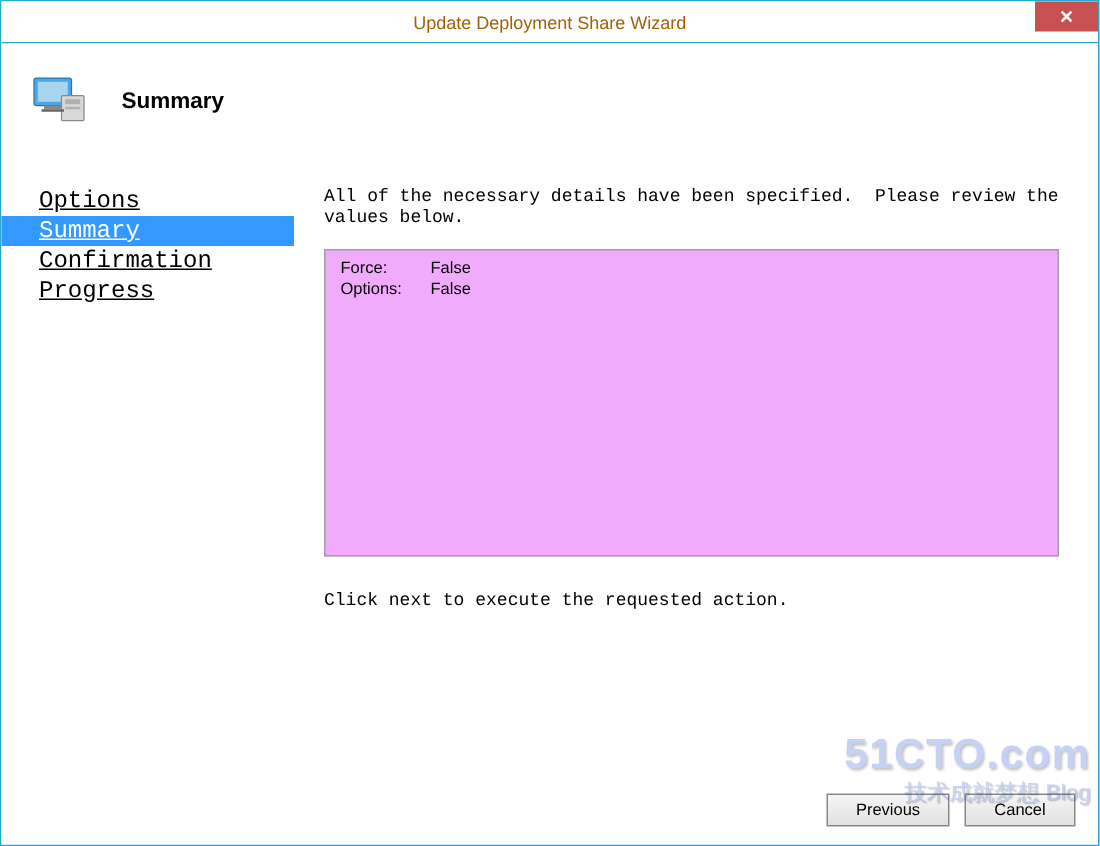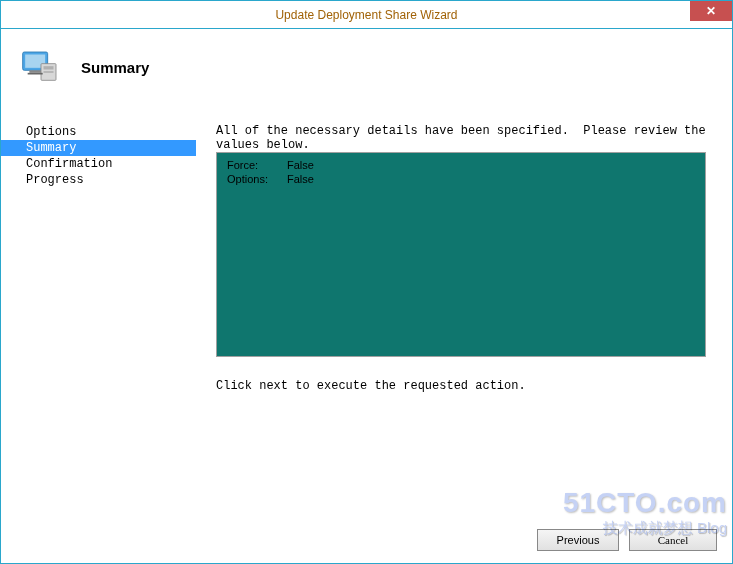--- a/index.html
+++ b/index.html
@@ -82,47 +82,49 @@
       right: 0;
       bottom: 55px;
     }
     .sidebar {
       width: 195px;
       padding-top: 10px;
     }
     .sidebar-item {
       padding: 1px 0 1px 25px;
       font-family: "Courier New", monospace;
-      font-size: 12px;
+      font-size: 16px;
       color: #000;
       cursor: pointer;
       white-space: nowrap;
+      text-decoration: underline;
     }
     .sidebar-item.selected {
       background: #3399ff;
       color: #fff;
     }
     .panel {
       flex: 1;
       padding: 10px 15px 10px 20px;
       font-family: "Courier New", monospace;
       font-size: 12px;
       color: #000;
     }
     .panel-intro {
+      margin-bottom: 14px;
       white-space: pre-wrap;
     }
     .panel-label {
       margin-bottom: 10px;
     }
     .details-box {
       border: 1px solid #a0a0a0;
       width: 490px;
       height: 205px;
-      background: #0f766e;
+      background: #f0abfc;
       padding: 6px 10px;
       font-family: Tahoma, Arial, sans-serif;
       font-size: 11px;
       color: #000;
       overflow: auto;
     }
     .detail-row {
       display: flex;
       margin-bottom: 2px;
     }
@@ -143,22 +145,21 @@
       border: 1px solid #888;
       background: linear-gradient(#f5f5f5, #e1e1e1);
       font-family: Tahoma, sans-serif;
       font-size: 11px;
       cursor: pointer;
       text-align: center;
       line-height: 20px;
       color: #000;
     }
     .btn:last-child {
-      width: 88px;
-      font-family: Liberation Serif, serif;
+      width: 74px;
     }
     .watermark {
       position: absolute;
       bottom: 25px;
       right: 5px;
       pointer-events: none;
       opacity: 0.25;
       text-align: right;
       color: #1d4ed8;
       font-family: Arial, sans-serif;

